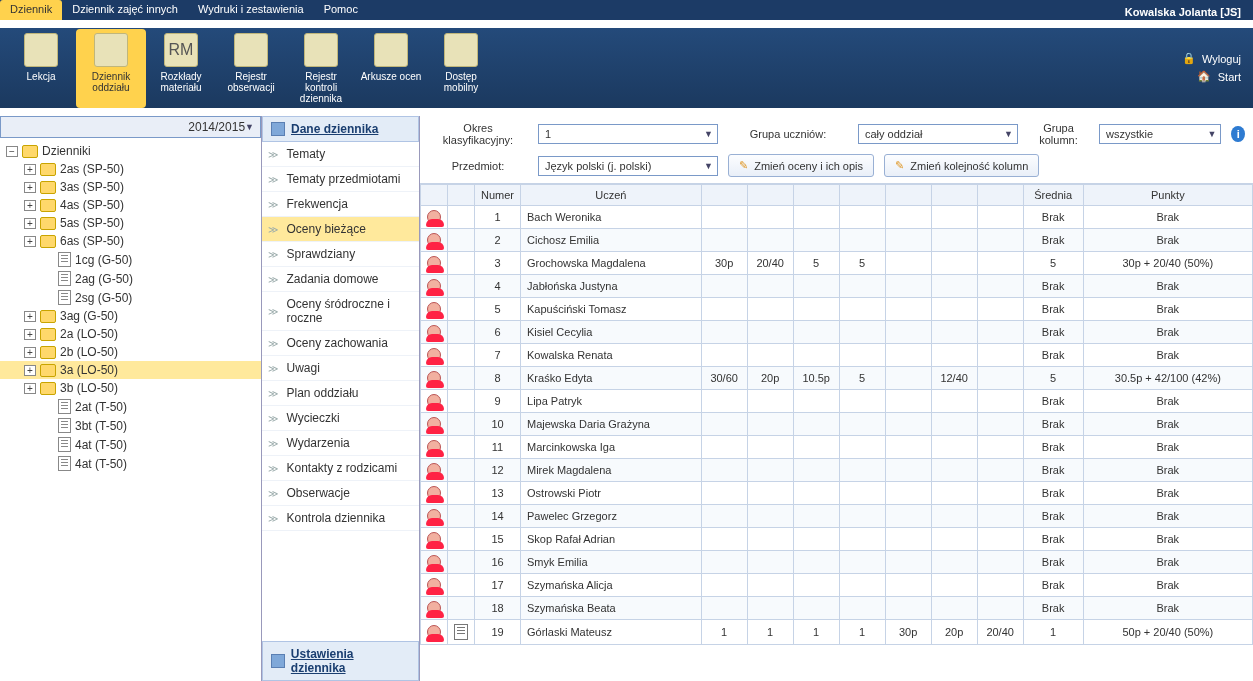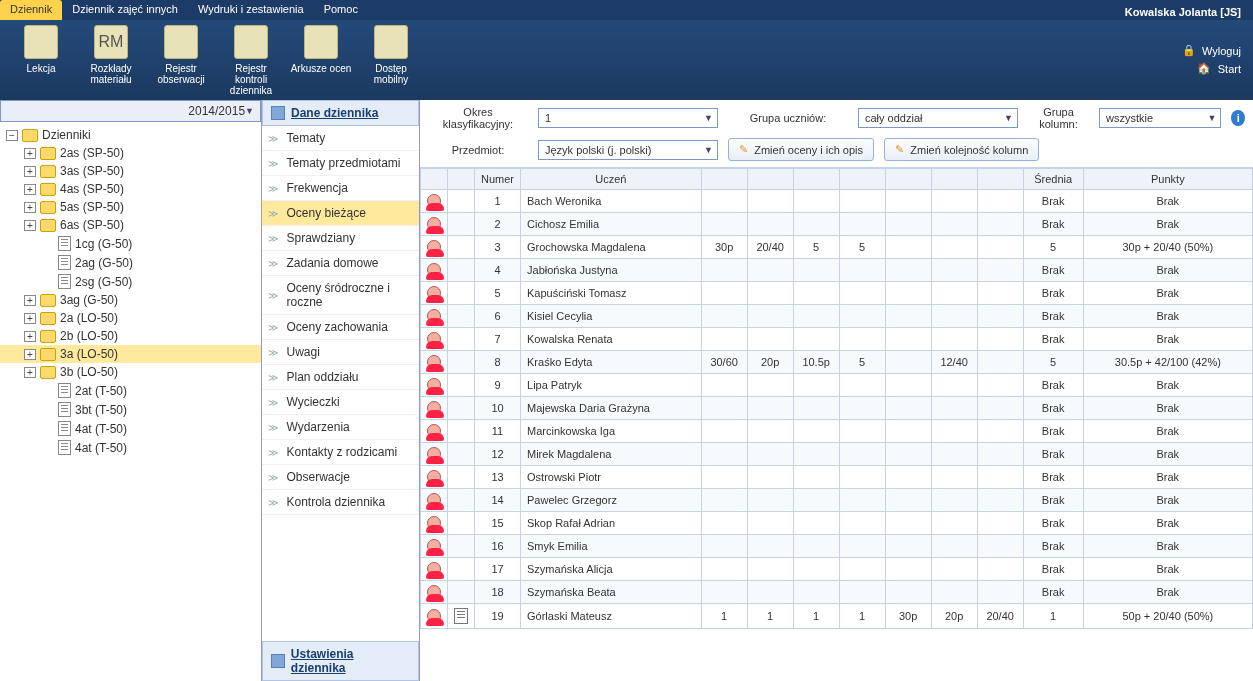--- a/index.html
+++ b/index.html
@@ -1,17 +1,17 @@
 <!DOCTYPE html>
 <html><head>
 <meta charset="utf-8">
 <style>
   * { box-sizing: border-box; margin: 0; padding: 0; }
   body { font-family: Tahoma, Arial, sans-serif; font-size: 12px; color: #333; background:#fff; overflow:hidden; }
-  .app { width:1253px; height:681px; display:flex; flex-direction:column; }
+  .app { width:1253px; height:681px; display:flex; flex-direction:column;gap:8px; }
 
   
   .top-tabs { height:20px; background:#1c3b66; display:flex; align-items:flex-end; color:#fff; font-size:11px; position:relative; }
   .top-tab { padding:3px 10px; height:20px; border-radius:3px 3px 0 0; cursor:pointer; }
   .top-tab.active { background:#ffd24d; color:#333; }
   .top-user { margin-left:auto; padding:2px 12px; font-weight:bold; }
 
   
   .ribbon { height:80px; background:linear-gradient(#244a7a,#1b395f); display:flex; align-items:center; padding:4px 6px; color:#fff; }
   .ribbon-item { width:70px; text-align:center; font-size:10px; line-height:11px; padding:4px 2px; border-radius:4px; cursor:pointer; }
@@ -83,20 +83,24 @@
         <div class="top-tab">Pomoc</div>
       </div>
     <div class="top-user">Kowalska Jolanta [JS]</div>
   </div>
 
   <div class="ribbon">
     <div id="ribbon-holder" style="display:flex;">
         <div class="ribbon-item">
           <div class="icon"></div>
           <div>Lekcja</div>
+        </div>
+        <div class="ribbon-item active">
+          <div class="icon"></div>
+          <div>Dziennik oddziału</div>
         </div>
         <div class="ribbon-item">
           <div class="icon">RM</div>
           <div>Rozkłady materiału</div>
         </div>
         <div class="ribbon-item">
           <div class="icon"></div>
           <div>Rejestr obserwacji</div>
         </div>
         <div class="ribbon-item">

